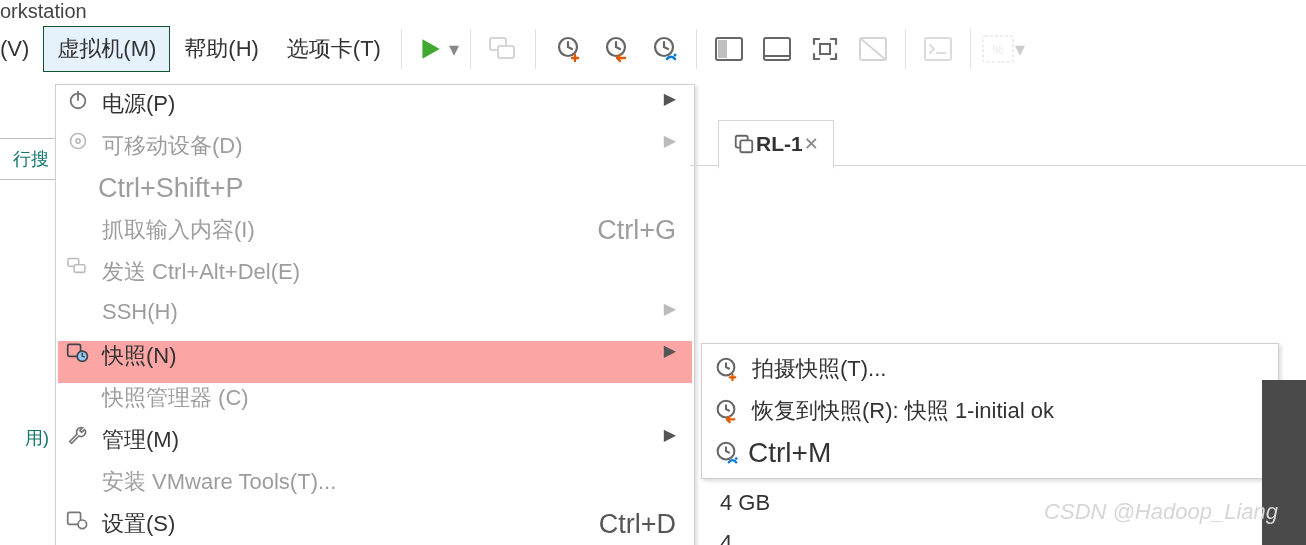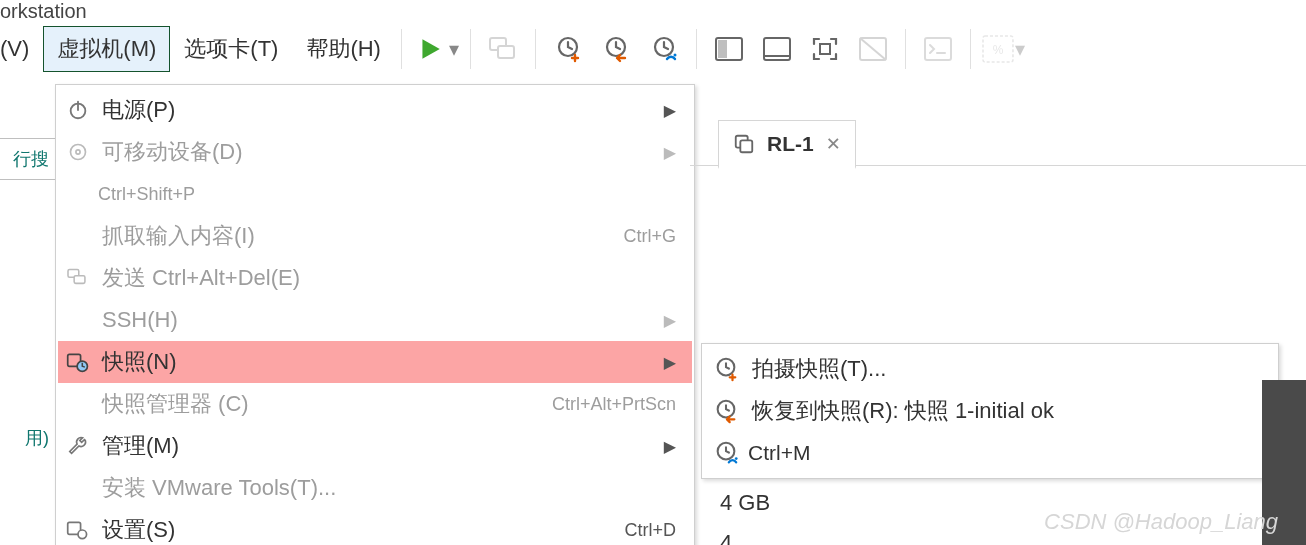--- a/index.html
+++ b/index.html
@@ -14,53 +14,53 @@
   .tbtn.disabled svg{opacity:.35}
   .tbtn.disabled{color:#bbb}
   .play{display:flex;align-items:center}
   .play svg{display:block}
   .play .dd{margin-left:6px;color:#888}
   .leftcol{position:absolute;left:0;top:76px;width:55px}
   .leftcol .lc{height:44px;display:flex;align-items:center;justify-content:flex-end;padding-right:6px;font-size:18px;color:#0f766e}
   .leftcol .lc.search{border:1px solid #bfbfbf;border-right:none;border-left:none;margin-top:62px;height:40px}
   .leftcol .lc.mid{margin-top:236px}
   .dropdown{position:absolute;left:55px;top:84px;width:634px;background:#fff;border:1px solid #cfcfcf;box-shadow:2px 2px 4px rgba(0,0,0,.15);padding:4px 2px}
-  .dropdown .row{display:flex;align-items:center;height:42px;font-size:22px;color:#333;padding-right:16px}
+  .dropdown .row{display:flex;align-items:flex-start;height:42px;font-size:22px;color:#333;padding-right:16px}
   .dropdown .row.disabled{color:#9d9d9d}
   .dropdown .row.hl{background:#fca5a5}
   .dropdown .ico{width:40px;display:flex;align-items:center;justify-content:center;color:#666}
   .dropdown .lbl{flex:1;padding-left:4px}
-  .dropdown .sc{color:#555;font-size:18px}
+  .dropdown .sc{color:#555;font-size:27px}
   .dropdown .row.disabled .sc{color:#9d9d9d}
   .dropdown .arr{color:#555;font-size:16px;margin-left:8px}
   .submenu{position:absolute;left:701px;top:343px;width:572px;background:#fff;border:1px solid #cfcfcf;box-shadow:2px 2px 4px rgba(0,0,0,.15);padding:4px 2px}
   .submenu .row{display:flex;align-items:center;height:42px;font-size:22px;color:#333;padding-right:20px}
   .submenu .ico{width:44px;display:flex;align-items:center;justify-content:center}
   .submenu .lbl{flex:1;padding-left:4px}
-  .submenu .sc{color:#333;font-size:21px}
-  .tab{position:absolute;left:718px;top:120px;display:flex;align-items:center;height:46px;border:1px solid #d6d6d6;border-bottom:2px solid #fff;padding:0 14px;gap:12px;background:#fff}
+  .submenu .sc{color:#333;font-size:28px}
+  .tab{position:absolute;left:718px;top:120px;display:flex;align-items:center;height:46px;border:1px solid #d6d6d6;border-bottom:2px solid #fff;padding:0 14px;gap:1px;background:#fff}
   .tab .tname{font-weight:700;font-size:21px}
   .tab .close{color:#888;font-size:18px}
   .tabbar-line{position:absolute;left:690px;right:0;top:165px;height:1px;background:#d6d6d6}
   .details{position:absolute;left:720px;top:490px;font-size:22px;color:#333}
   .details .drow{height:40px}
   .darkpatch{position:absolute;right:0;top:380px;width:44px;height:165px;background:#4a4a4a}
-  .watermark{position:absolute;right:28px;bottom:10px;color:#d6d6d6;font-size:22px;font-style:italic;pointer-events:none}
+  .watermark{position:absolute;right:28px;bottom:20px;color:#d6d6d6;font-size:22px;font-style:italic;pointer-events:none}
   svg{display:block}
 </style>
 </head>
 <body>
 
 <div class="titlebar">orkstation</div>
 
 <div class="menubar">
   <div class="mitem partial">(V)</div>
   <div class="mitem active">虚拟机(M)</div>
+  <div class="mitem">帮助(H)</div>
   <div class="mitem">选项卡(T)</div>
-  <div class="mitem">帮助(H)</div>
   <div class="sep"></div>
 
   <div class="toolbar">
     <div class="tbtn play">
       <svg width="26" height="26" viewBox="0 0 24 24">
           <path d="M5 3l16 9-16 9z" fill="#3fa82f"></path>
         </svg>
       <span class="dd">▾</span>
     </div>
     <div class="sep"></div>
@@ -192,21 +192,20 @@
           <circle cx="19" cy="17" r="6" fill="#91c9f7" stroke="#444" stroke-width="2"></circle>
           <path d="M19 13v4l3 1" stroke="#444" stroke-width="1.8" fill="none"></path>
         </svg>
       </span>
     <span class="lbl">快照(N)</span>
     <span class="arr">▶</span>
   </div>
   <div class="row disabled">
     <span class="ico"></span>
     <span class="lbl">快照管理器 (C)</span>
-    <span class="sc">Ctrl+Alt+PrtScn</span>
   </div>
   <div class="row">
     <span class="ico">
         <svg width="22" height="22" viewBox="0 0 24 24">
           <path d="M20 6a5 5 0 0 1-7 6L5 20l-2-2 8-8a5 5 0 0 1 6-7l-3 3 2 2 3-3z" fill="none" stroke="#777" stroke-width="1.8"></path>
         </svg>
       </span>
     <span class="lbl">管理(M)</span>
     <span class="arr">▶</span>
   </div>

